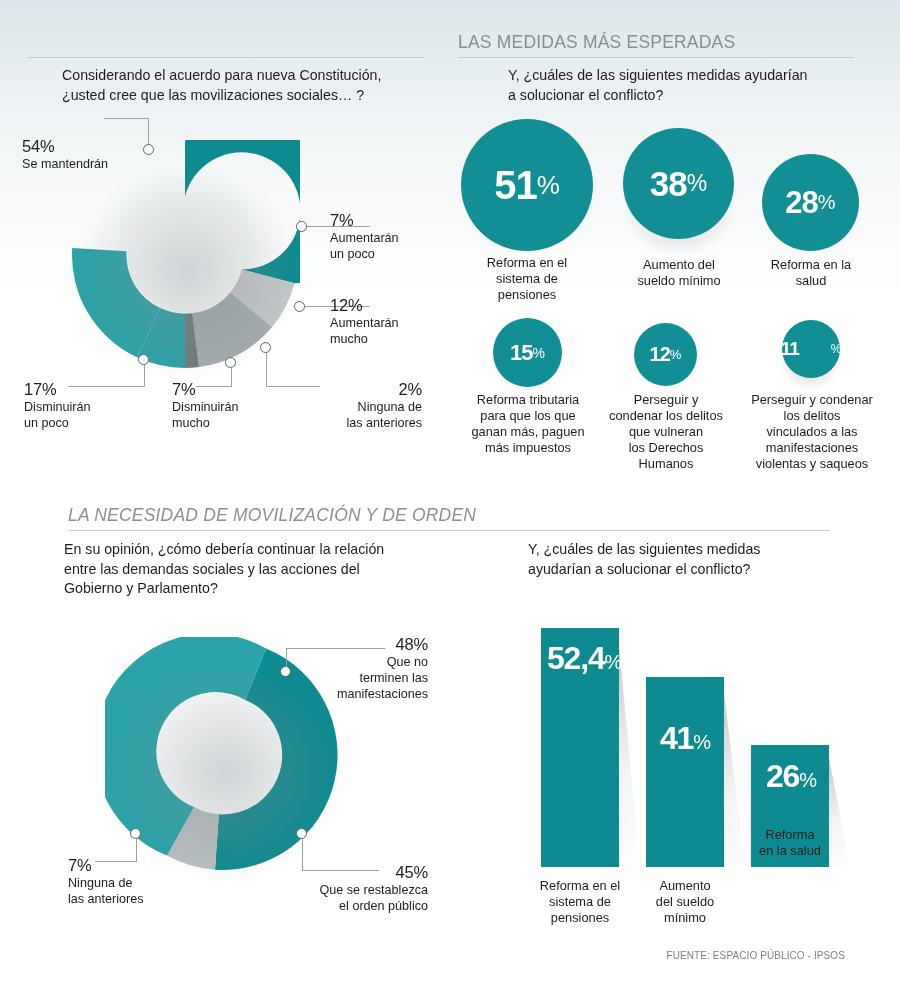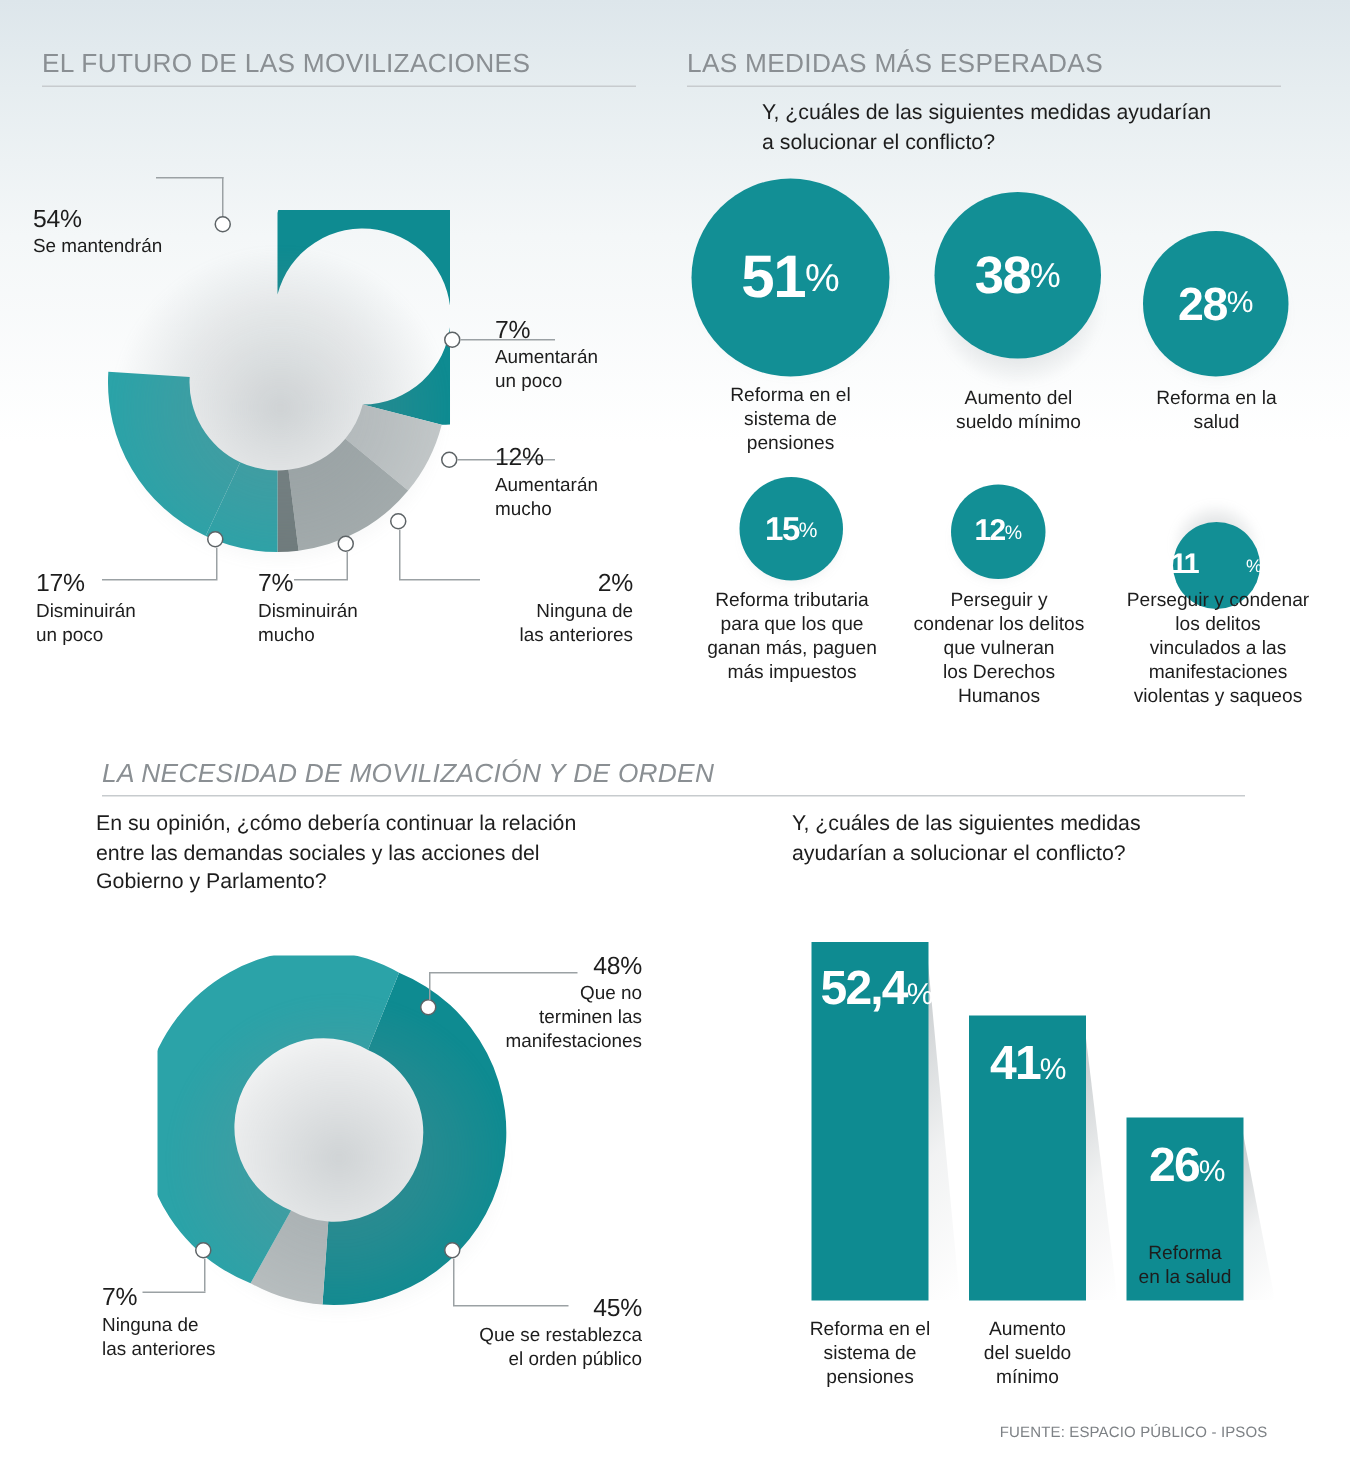--- a/index.html
+++ b/index.html
@@ -119,22 +119,23 @@
     letter-spacing: .1px;
     color: #7d8185;
     right: 55px;
   }
 </style>
 </head>
 <body>
 
 <div id="root">
 
-  <div class="sec-head" style="left:28px; top:32px;">EL FUTURO DE LAS MOVILIZACIONES</div>
   <div class="sec-rule" style="left:28px; top:57px; width:396px;"></div>
+  <div class="question" style="left:62px; top:66px; width:380px; white-space:pre-line;">Considerando el acuerdo para nueva Constitución,
+¿usted cree que las movilizaciones sociales… ?</div>
 
   <div class="donut-wrap" style="left:70px; top:140px; width:230px; height:230px;">
     <div class="donut-shadow" style="left:6px; top:26px; width:222px; height:212px;"></div>
     <svg width="230" height="230" viewBox="0 0 230 230">
       <g transform="translate(115,115)">
 
         <path d="M 0 -113 A 113 113 0 1 1 109.47 28.15 L 56.82 14.61 A 58.65 58.65 0 1 0 0 -58.65 Z" fill="#0e8b91"></path>
 
         <path d="M 109.47 28.15 A 113 113 0 0 1 87.11 72.08 L 45.21 37.42 A 58.65 58.65 0 0 0 56.82 14.61 Z" fill="#c3c8c9"></path>
 
@@ -255,21 +256,21 @@
   </div>
   <div class="bubble-cap" style="left:595px; top:392px; width:142px;">
     <span>Perseguir y</span><br>
     <span>condenar los delitos</span><br>
     <span>que vulneran</span><br>
     <span>los Derechos</span><br>
     <span>Humanos</span>
   </div>
 
   <div class="bubble-shadow" style="left:782px; top:336px; width:57px; height:54px;"></div>
-  <div class="bubble" style="left:782px; top:348px; width:58px; height:58px; font-size:19px;gap:32px;">
+  <div class="bubble" style="left:782px; top:320px; width:58px; height:58px; font-size:19px;gap:32px;">
     <span>11</span>
       <span class="sign" style="font-size:12px;">%</span>
   </div>
   <div class="bubble-cap" style="left:737px; top:392px; width:150px;">
     <span>Perseguir y condenar</span><br>
     <span>los delitos</span><br>
     <span>vinculados a las</span><br>
     <span>manifestaciones</span><br>
     <span>violentas y saqueos</span>
   </div>
@@ -330,21 +331,21 @@
     <span>52,4</span><span class="sign">%</span>
   </div>
   <div class="bar-cap" style="left:521px; top:878px; width:118px;">
     <span>Reforma en el</span><br>
     <span>sistema de</span><br>
     <span>pensiones</span>
   </div>
 
   <div class="bar-shadow" style="left:723px; top:684px; width:22px; height:183px; clip-path:polygon(0 100%,100% 100%,0 0);"></div>
   <div class="bar" style="left:646px; top:677px; width:78px; height:190px;"></div>
-  <div class="bar-val" style="left:660px; top:690px;text-align:right;">
+  <div class="bar-val" style="left:660px; top:720px;text-align:right;">
     <span>41</span><span class="sign">%</span>
   </div>
   <div class="bar-cap" style="left:626px; top:878px; width:118px;">
     <span>Aumento</span><br>
     <span>del sueldo</span><br>
     <span>mínimo</span>
   </div>
 
   <div class="bar-shadow" style="left:828px; top:752px; width:22px; height:115px; clip-path:polygon(0 100%,100% 100%,0 0);"></div>
   <div class="bar" style="left:751px; top:745px; width:78px; height:122px;"></div>

